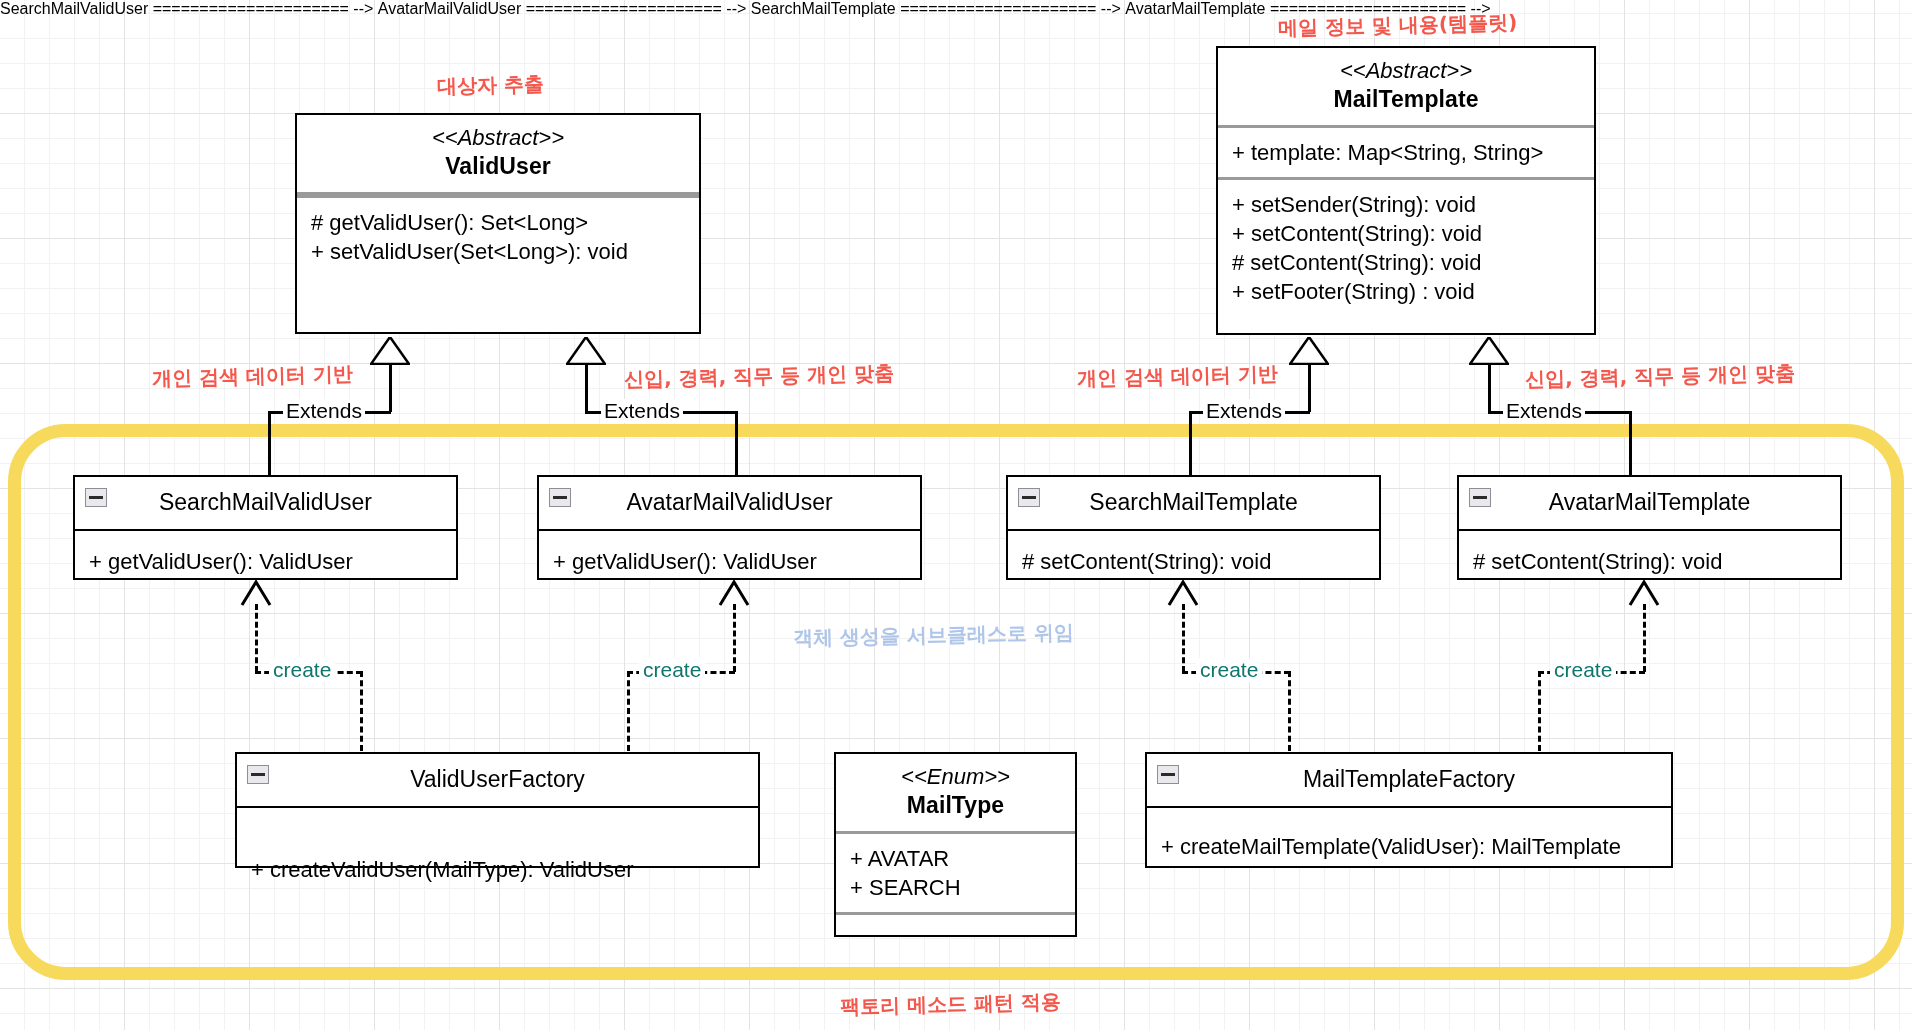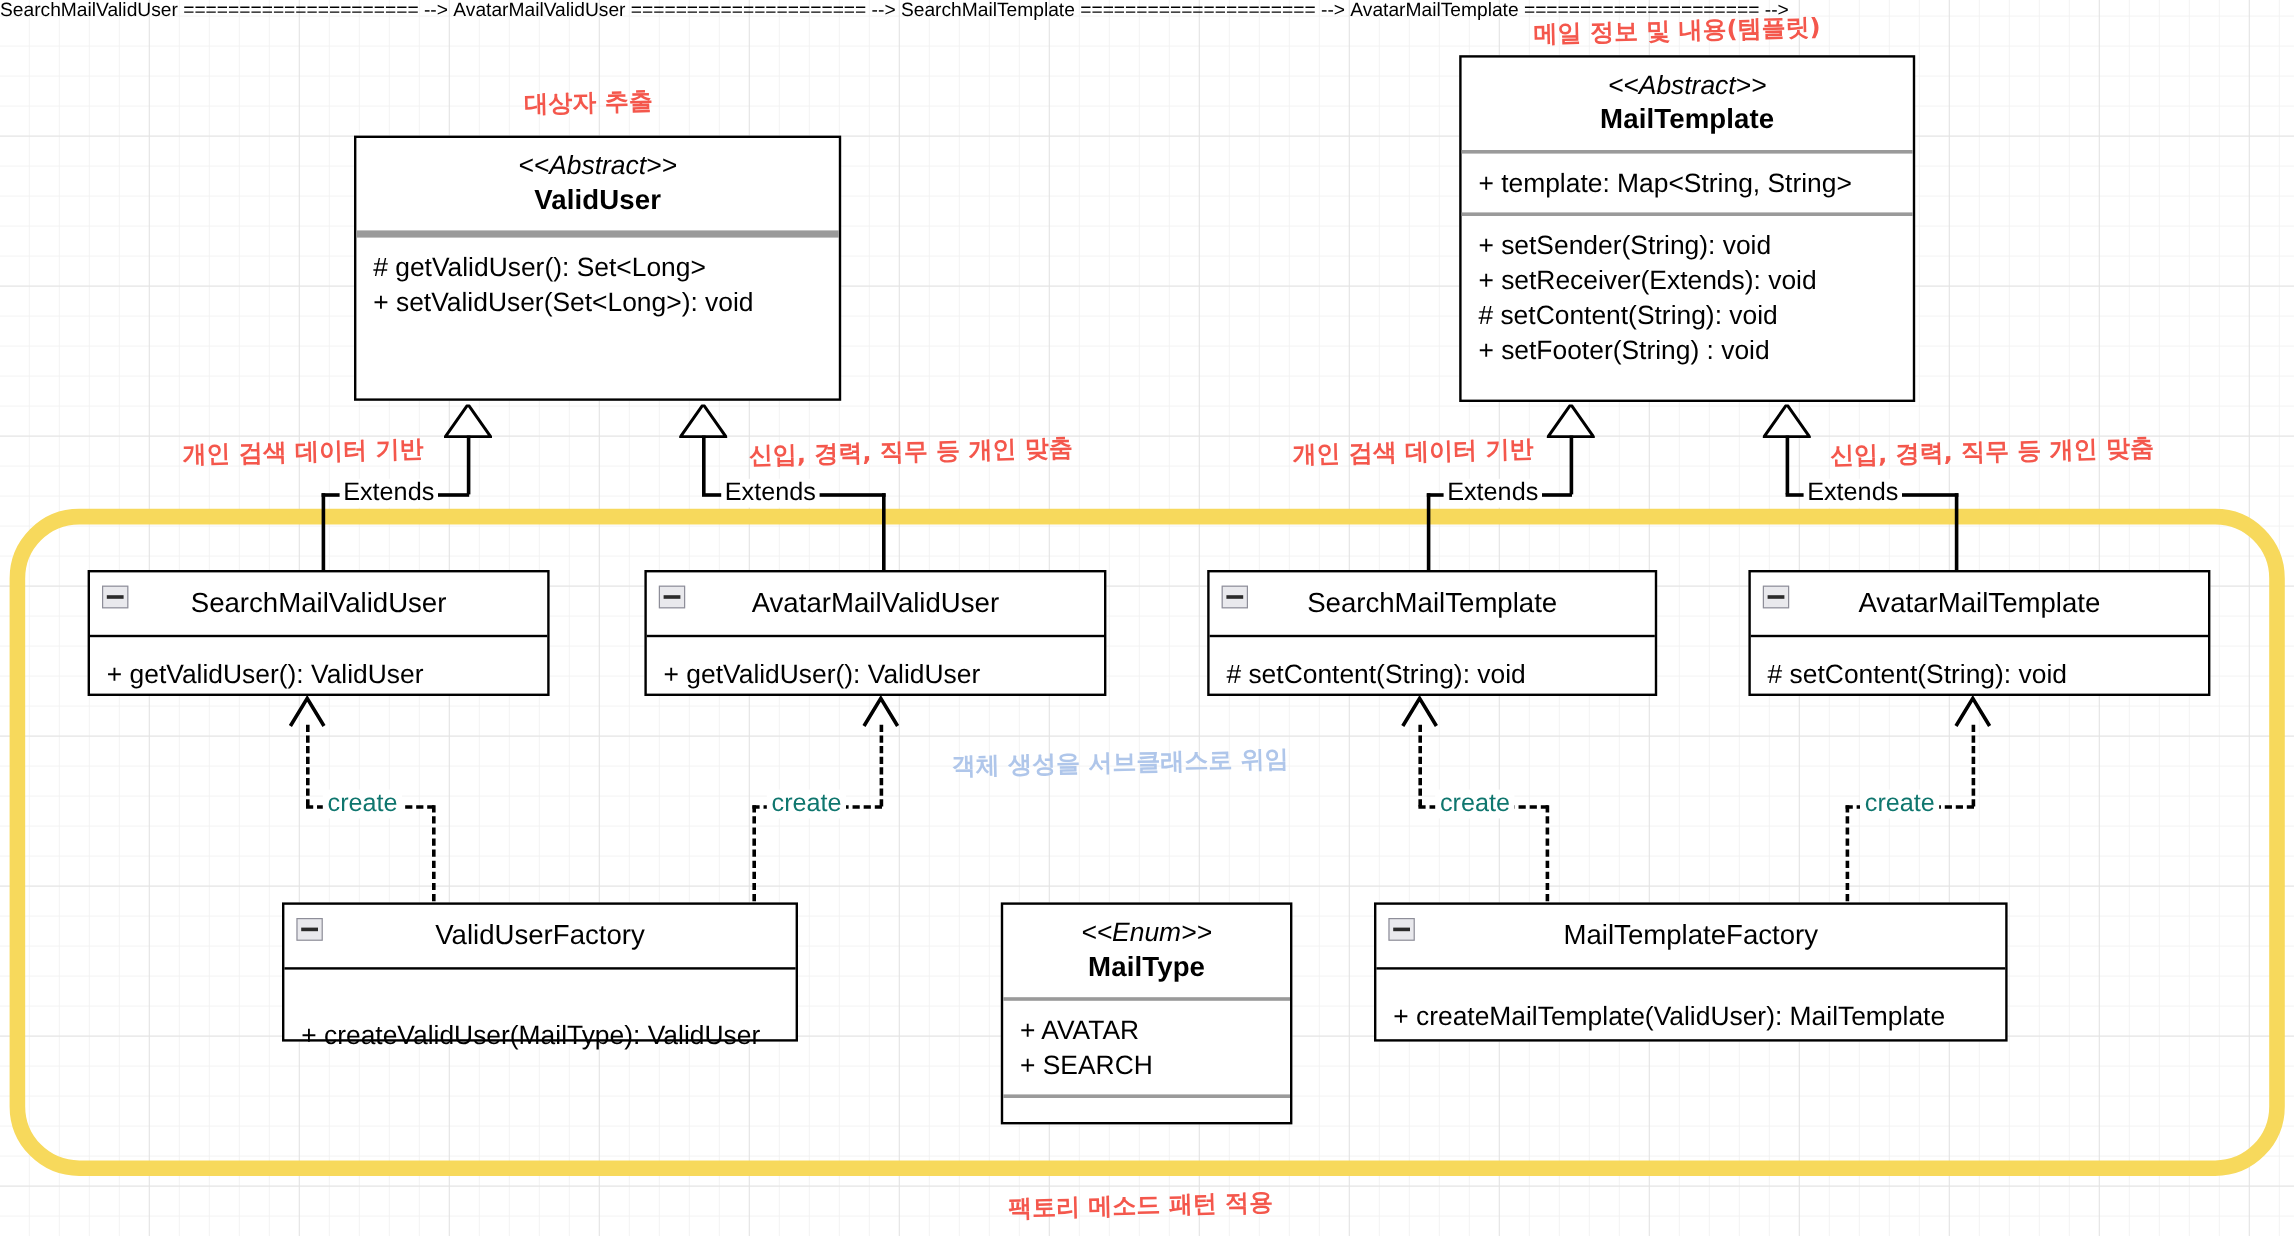--- a/index.html
+++ b/index.html
@@ -196,21 +196,21 @@
       <div class="uml-stereo">&lt;&lt;Abstract&gt;&gt;</div>
       <div class="uml-name">MailTemplate</div>
     </div>
     <div class="uml-sep-grey"></div>
     <div class="uml-compartment">
       <div>+ template: Map&lt;String, String&gt;</div>
     </div>
     <div class="uml-sep-grey"></div>
     <div class="uml-compartment">
       <div>+ setSender(String): void</div>
-      <div>+ setReceiver(Extends): void</div>
+      <div>+ setContent(String): void</div>
       <div># setContent(String): void</div>
       <div>+ setFooter(String) : void</div>
     </div>
   </div>
 
   
   <div class="tri-wrap" style="left:370px; top:337px;">
     <svg width="40" height="28" viewBox="0 0 40 28">
       <polygon points="20,0 39,27 1,27" fill="#ffffff" stroke="#000000" stroke-width="2.5"></polygon>
     </svg>
@@ -346,27 +346,27 @@
   </div>
   <div class="dash-v" style="left:1643px; top:604px; height:68px;"></div>
   <div class="dash-h" style="left:1538px; top:671px; width:107px;"></div>
   <div class="dash-v" style="left:1538px; top:671px; height:80px;"></div>
   <div class="create-label" style="left:1550px; top:658px;">create</div>
 
   
   <div class="anno-blue" style="left:793px; top:622px;">객체 생성을 서브클래스로 위임</div>
 
   
-  <div class="umlbox" style="left:235px; top:752px; width:430px; height:116px;">
+  <div class="umlbox" style="left:235px; top:752px; width:525px; height:116px;">
     <div class="subclass-title">
       <span class="collapse-box"></span>
       <span>ValidUserFactory</span>
     </div>
     <div class="uml-sep-thick"></div>
-    <div class="uml-compartment" style="padding-top:40px;">
+    <div class="uml-compartment" style="padding-top:24px;margin-top:23px;">
       <div>+ createValidUser(MailType): ValidUser</div>
     </div>
   </div>
 
   
   <div class="umlbox" style="left:834px; top:752px; width:243px; height:185px;">
     <div class="uml-header">
       <div class="uml-stereo">&lt;&lt;Enum&gt;&gt;</div>
       <div class="uml-name">MailType</div>
     </div>

